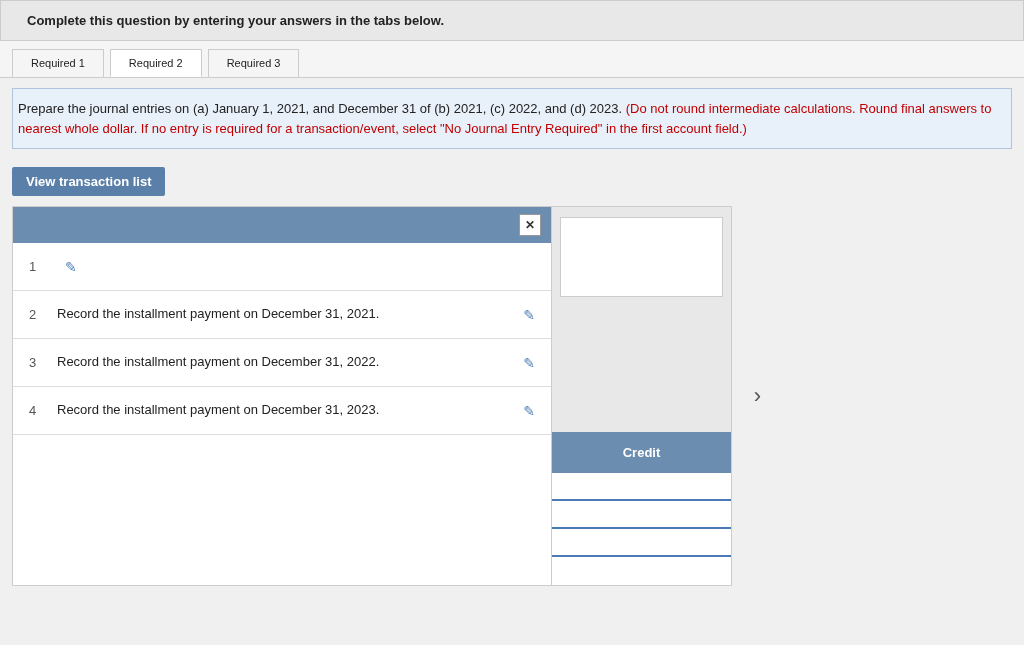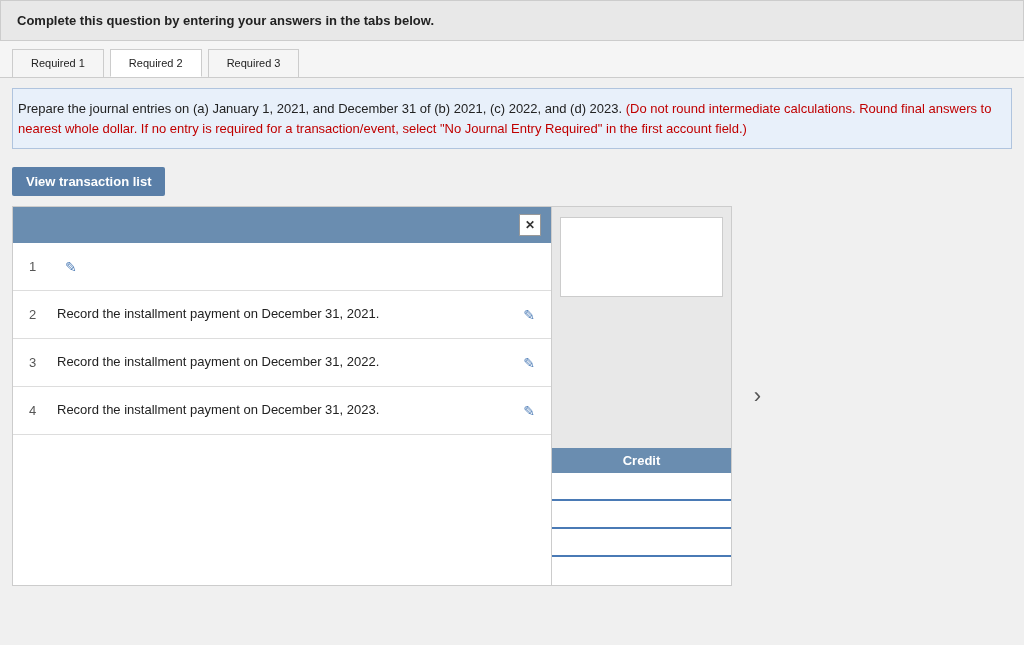--- a/index.html
+++ b/index.html
@@ -11,21 +11,21 @@
     }
     .outer-container {
       max-width: 1024px;
       margin: 0 auto;
       background: #f0f0f0;
       min-height: 645px;
     }
     .instruction-bar {
       background: #e8e8e8;
       border: 1px solid #ccc;
-      padding: 12px 16px;
+      padding: 12px 26px;
       font-weight: bold;
       font-size: 13px;
     }
     .tabs-row {
       background: #f5f5f5;
       border-bottom: 1px solid #ccc;
       display: flex;
       padding: 8px 12px 0 12px;
       gap: 0;
     }
@@ -152,21 +152,21 @@
       margin: 10px 8px;
       height: 80px;
     }
     .credit-section {
       margin-top: auto;
     }
     .credit-header {
       background: #6a8db0;
       color: #fff;
       font-weight: bold;
-      padding: 5px 8px;
+      padding: 13px 8px;
       font-size: 13px;
       text-align: center;
     }
     .credit-rows {
       background: #fff;
     }
     .credit-row {
       height: 28px;
       border-bottom: 2px solid #4a7ab5;
       background: #fff;

